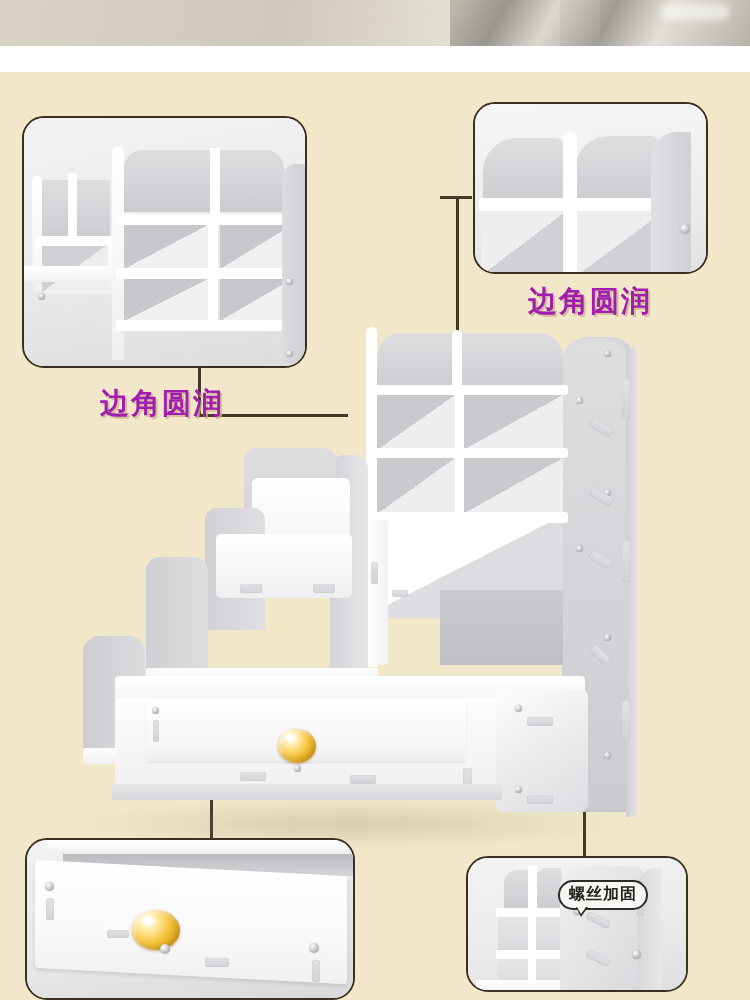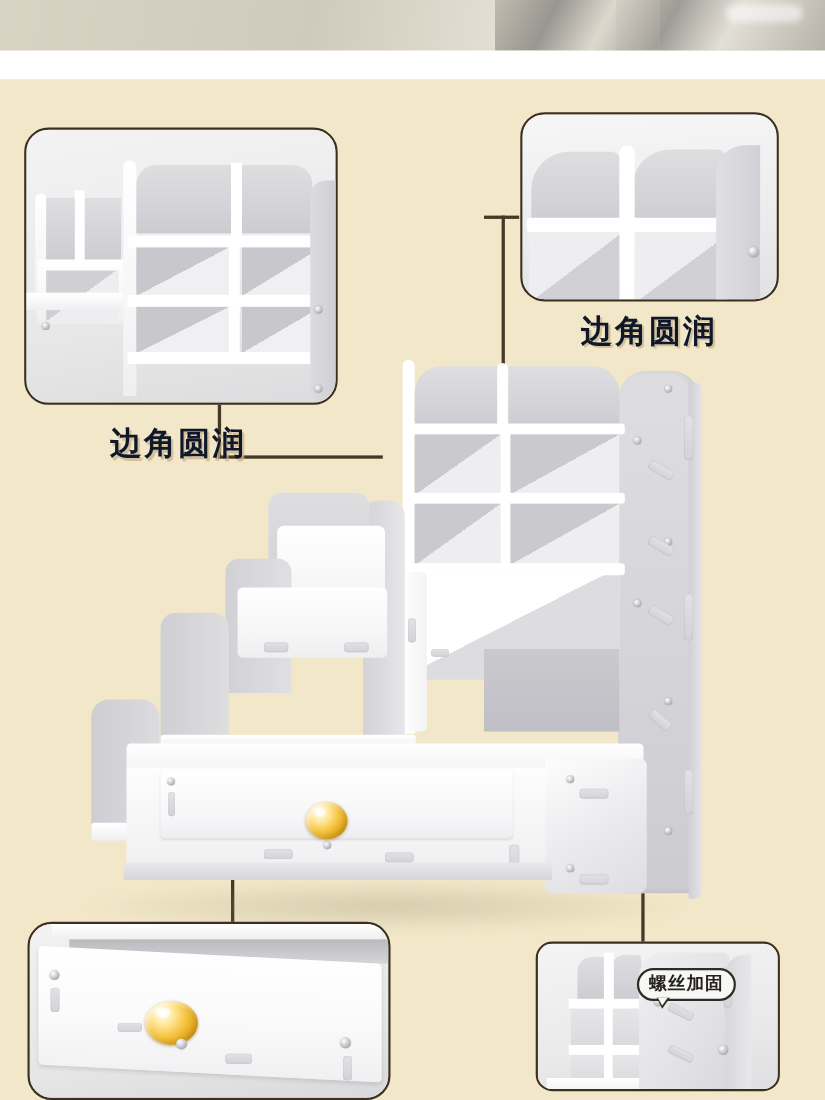--- a/index.html
+++ b/index.html
@@ -42,21 +42,21 @@
 
   
   .conn{position:absolute;background:#463826;}
   .conn-v{width:2.5px;}
   .conn-h{height:2.5px;}
 
   
   .label{
     position:absolute;
     font-weight:bold;
-    color:#0f172a;
+    color:#a21caf;
     letter-spacing:2px;
     text-shadow:2px 2px 0 rgba(200,180,140,.75);
     white-space:nowrap;
   }
   .label-lg{font-size:29px;}
 
   
   .callout{
     position:absolute;
     border:2px solid #2e2a24;
@@ -309,21 +309,21 @@
     <div class="screw" style="left:18px;top:42px;width:9px;height:9px;"></div>
     <div class="slot" style="left:19px;top:58px;width:8px;height:22px;"></div>
     <div class="knob" style="left:105px;top:70px;width:48px;height:40px;"></div>
     <div class="screw" style="left:133px;top:104px;width:10px;height:10px;"></div>
     <div class="slot" style="left:80px;top:90px;width:22px;height:8px;"></div>
     <div class="slot" style="left:178px;top:118px;width:24px;height:9px;"></div>
     <div class="screw" style="left:282px;top:103px;width:10px;height:10px;"></div>
     <div class="slot" style="left:285px;top:120px;width:8px;height:22px;"></div>
   </div>
 
-  <div class="inset" style="left:487px;top:856px;width:222px;height:136px;border-radius:15px;">
+  <div class="inset" style="left:466px;top:856px;width:222px;height:136px;">
     <div style="position:absolute;inset:0;background:linear-gradient(170deg,#f4f4f4 0%,#eaeaeb 60%,#dfdfe1 100%);"></div>
 
     <div class="panel face-grey" style="left:36px;top:12px;width:26px;height:40px;border-radius:13px 4px 0 0;"></div>
     <div class="panel face-grey" style="left:66px;top:10px;width:28px;height:42px;border-radius:14px 4px 0 0;"></div>
     <div class="panel edge" style="left:60px;top:8px;width:9px;height:128px;"></div>
     <div class="panel edge" style="left:28px;top:50px;width:74px;height:9px;"></div>
     <div class="panel face-grey2" style="left:30px;top:59px;width:30px;height:34px;"></div>
     <div class="panel face-grey2" style="left:68px;top:59px;width:32px;height:34px;"></div>
     <div class="panel edge" style="left:28px;top:92px;width:74px;height:9px;"></div>
     <div class="panel face-grey2" style="left:30px;top:101px;width:30px;height:30px;"></div>

